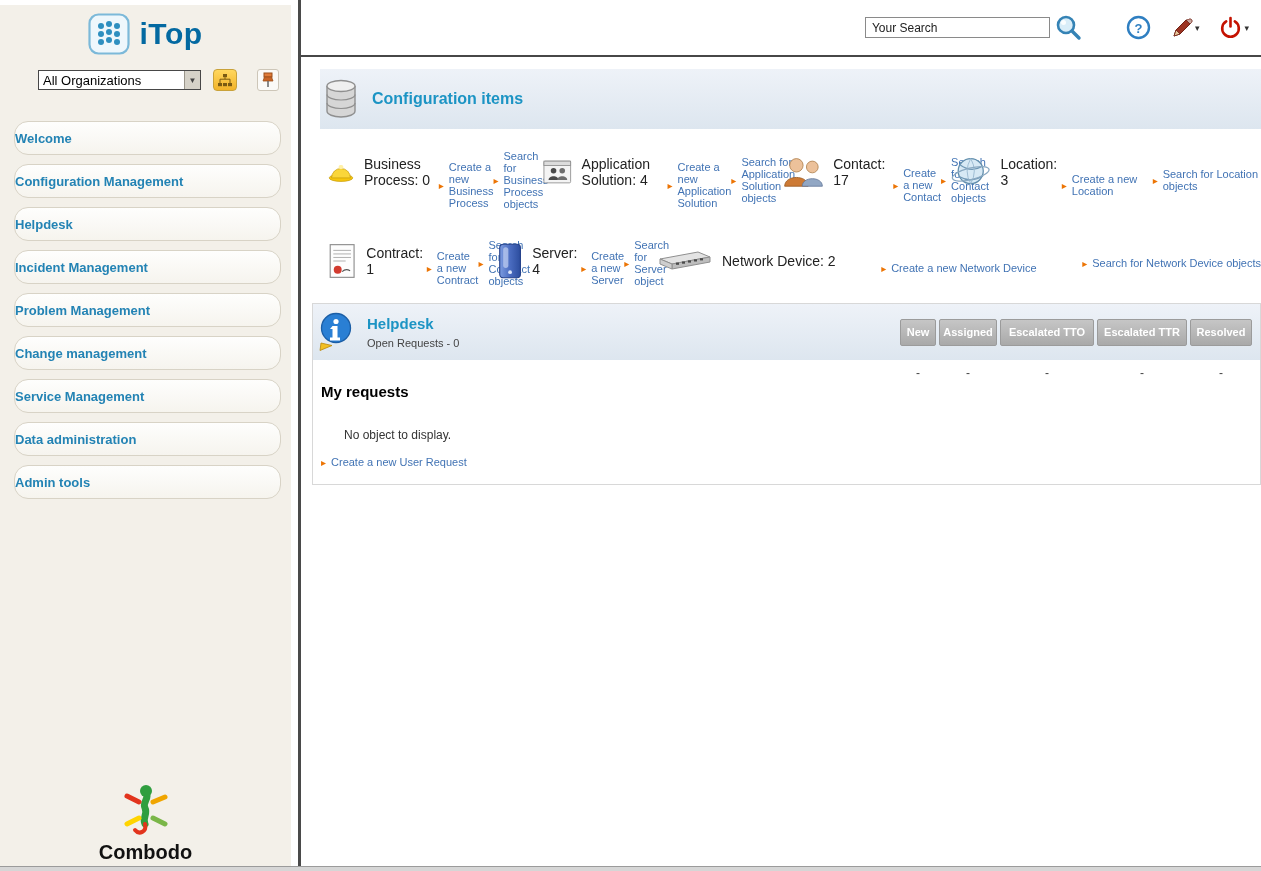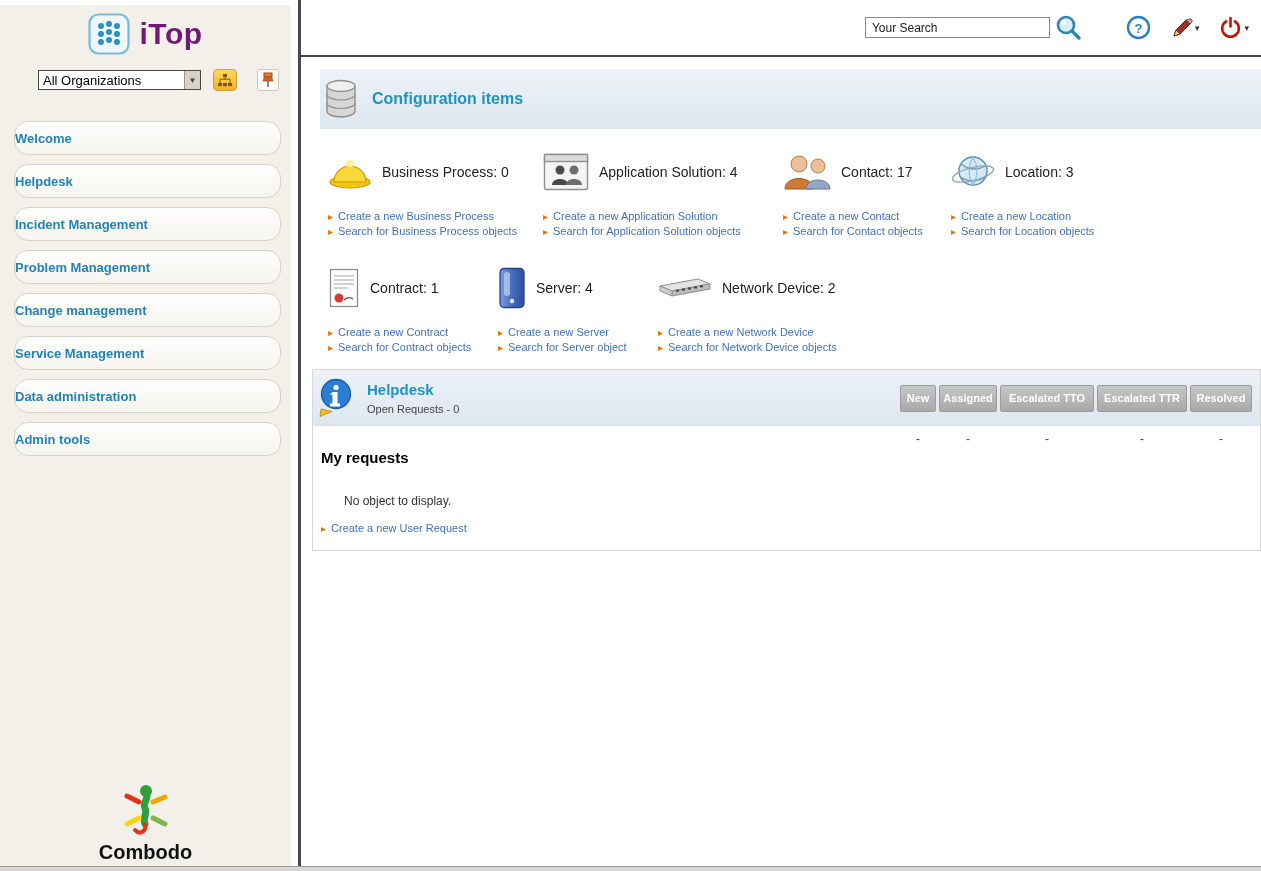--- a/index.html
+++ b/index.html
@@ -7,21 +7,21 @@
   body {
     font-family: "Liberation Sans", "DejaVu Sans", sans-serif;
     background:#fff; position:relative; overflow:hidden;
   }
   a { text-decoration:none; cursor:pointer; }
 
   
   .sidebar { position:absolute; left:0; top:0; width:291px; height:866px;
     background:#f3f0e9; border-top:5px solid #fff; }
   .logo-row { display:flex; align-items:center; justify-content:center; gap:9px; margin:8px 0 12px; }
-  .logo-text { font-size:30px; font-weight:bold; color:#701a75; letter-spacing:.5px; }
+  .logo-text { font-size:30px; font-weight:bold; color:#0369a1; letter-spacing:.5px; }
   .org-row { display:flex; align-items:center; padding:0 12px 0 38px; height:26px; }
   .org-select { width:163px; height:20px; background:#fff; border:1px solid #474747;
     display:flex; align-items:center; cursor:pointer; }
   .org-value { flex:1; font-size:13px; padding-left:4px; color:#000; white-space:nowrap; overflow:hidden; }
   .org-arrow { width:16px; height:18px; background:#d6d2c8; border-left:1px solid #9a958a;
     font-size:8px; color:#444; display:flex; align-items:center; justify-content:center; }
   .org-apply { width:24px; height:22px; margin-left:12px; border:1px solid #c9a23a; border-radius:4px;
     background:linear-gradient(#ffd75e,#f2b32a); display:flex; align-items:center; justify-content:center; cursor:pointer; }
   .pin-btn { width:22px; height:22px; margin-left:auto; border:1px solid #cdc6b8; border-radius:3px;
     background:#fbfaf7; display:flex; align-items:center; justify-content:center; cursor:pointer; }
@@ -49,21 +49,21 @@
   .tb-tool { display:inline-flex; align-items:center; margin-left:20px; cursor:pointer; }
   .caret { font-size:9px; color:#333; margin-left:2px; }
 
   
   .config-panel { margin:12px 0 0 19px; }
   .panel-header { height:60px; background:linear-gradient(#eef2f8,#dde6ef);
     display:flex; align-items:center; padding-left:4px; }
   .panel-title { font-size:16px; font-weight:bold; color:#1c94c4; margin-left:14px; }
   .config-row { display:flex; margin-top:18px; padding-left:8px; }
   .config-row.row2 { margin-top:26px; }
-  .config-cell { display:flex; flex-direction:column;justify-content:space-between; }
+  .config-cell { display:flex; flex-direction:row;justify-content:space-between; }
   .cell-head { display:flex; align-items:center; height:50px; }
   .cell-label { font-size:14px; color:#222; margin-left:10px; }
   .cell-link { display:flex; align-items:center; font-size:11px; color:#4173b4; margin-top:3px; }
   .cell-head + .cell-link { margin-top:13px; }
   .bullet { color:#ec7404; font-size:10px; margin-right:5px; }
 
   .helpdesk-panel { margin:16px 0 0 11px; border:1px solid #d8d8d8; }
   .hd-header { height:56px; display:flex; align-items:center; padding-left:4px;
     background:linear-gradient(#eef2f8,#dde6ef); }
   .hd-titles { display:flex; flex-direction:column; margin-left:14px; }
@@ -123,20 +123,23 @@
         <line x1="6" y1="9" x2="6" y2="15" stroke="#666" stroke-width="1.5"></line>
       </svg>
     </button>
   </div>
 
   <nav class="menu">
     <div class="menu-item">
       <span>Welcome</span>
       </div>
     <div class="menu-item">
+      <span>Configuration Management</span>
+      </div>
+    <div class="menu-item">
       <span>Helpdesk</span>
       </div>
     <div class="menu-item">
       <span>Incident Management</span>
       </div>
     <div class="menu-item">
       <span>Problem Management</span>
       </div>
     <div class="menu-item">
       <span>Change management</span>

